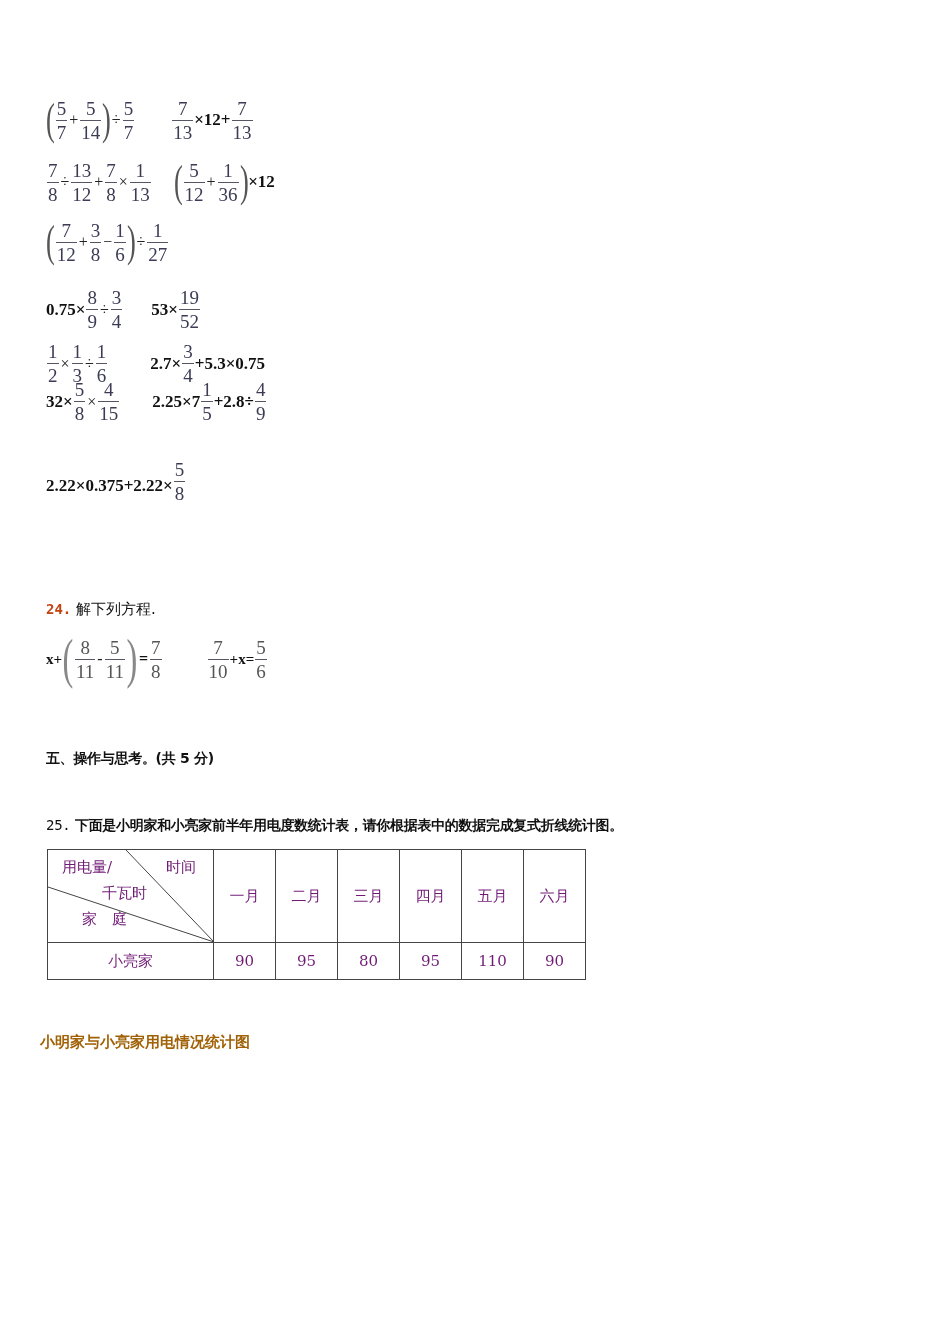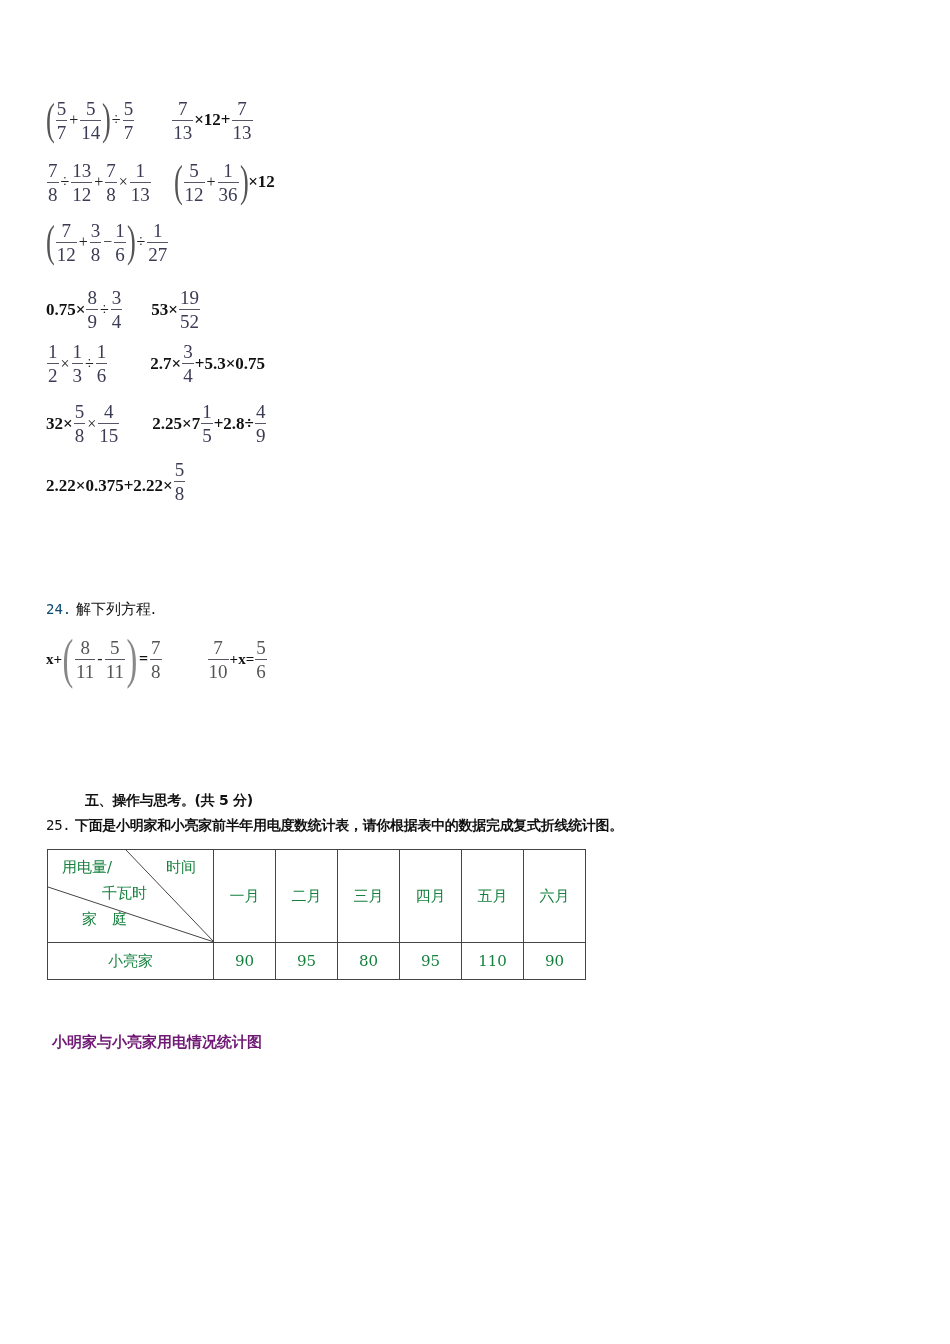--- a/index.html
+++ b/index.html
@@ -11,32 +11,32 @@
   .frac { display: inline-flex; flex-direction: column; align-items: center; font-weight: normal;
           color: #3b3b55; font-size: 19px; line-height: 1; margin: 0 1px; }
   .frac .num { padding: 0 1px 2px 1px; }
   .frac .den { border-top: 1.3px solid #555566; padding: 2px 1px 0 1px; }
   .frac.grey { color: #555; }
   .op { font-weight: normal; font-size: 16px; color: #222; margin: 0 1px; }
   .op.b { font-weight: bold; color: #111; }
   .paren { font-size: 44px; font-weight: 100; color: #555; line-height: 1; transform: scaleX(0.6); display: inline-block; margin: 0 -3px; }
   .paren.big { font-size: 54px; color: #888; }
   .q-title { position: absolute; left: 46px; font-family: "DejaVu Sans", sans-serif; font-size: 15px; color: #111; }
-  .q-title .no { font-family: "DejaVu Sans Mono", monospace; font-size: 14px; color: #0c4a6e; }
+  .q-title .no { font-family: "DejaVu Sans Mono", monospace; font-size: 14px; color: #c2410c; font-weight: bold; }
   .sec { position: absolute; left: 46px; font-family: "DejaVu Sans", sans-serif; font-size: 14px; font-weight: bold; color: #111; letter-spacing: -0.3px; }
   .sec .no { font-weight: normal; font-family: "DejaVu Sans Mono", monospace; }
   table.elec { position: absolute; left: 47px; top: 849px; border-collapse: collapse;
-               font-family: "DejaVu Serif", serif; font-size: 15px; color: #15803d; }
+               font-family: "DejaVu Serif", serif; font-size: 15px; color: #701a75; }
   table.elec td { border: 1.5px solid #444; text-align: center; padding: 0; }
   td.diag { width: 165px; height: 92px; position: relative; }
   td.diag svg { position: absolute; left: 0; top: 0; }
   td.diag span { position: absolute; font-size: 15px; }
   td.mon { width: 61px; font-family: Liberation Serif, serif; }
   td.fam { height: 36px; }
-  .chart-title { position: absolute; left: 52px; top: 1033px; font-family: "DejaVu Sans", sans-serif; font-size: 15px; font-weight: bold; color: #701a75; }
+  .chart-title { position: absolute; left: 40px; top: 1033px; font-family: "DejaVu Sans", sans-serif; font-size: 15px; font-weight: bold; color: #a16207; }
 </style>
 </head>
 <body>
 
 <div class="row" style="top:98px;">
   <div class="expr">
     <span class="paren">(</span>
     <span class="frac">
         <span class="num">5</span>
         <span class="den">7</span>
@@ -176,21 +176,21 @@
   <div class="expr">
     <span>2.7×</span>
     <span class="frac">
         <span class="num">3</span>
         <span class="den">4</span>
       </span>
     <span>+5.3×0.75</span>
   </div>
 </div>
 
-<div class="row" style="top:402px;">
+<div class="row" style="top:380px;">
   <div class="expr">
     <span>32×</span>
     <span class="frac">
         <span class="num">5</span>
         <span class="den">8</span>
       </span>
     <span class="op">×</span>
     <span class="frac">
         <span class="num">4</span>
         <span class="den">15</span>
@@ -253,21 +253,21 @@
         <span class="den">10</span>
       </span>
     <span style="font-size:15px;">+x=</span>
     <span class="frac grey">
         <span class="num">5</span>
         <span class="den">6</span>
       </span>
   </div>
 </div>
 
-<div class="sec" style="top:792px;margin-left:39px;">五、操作与思考。(共 5 分)</div>
+<div class="sec" style="top:750px;">五、操作与思考。(共 5 分)</div>
 <div class="sec" style="top:817px;">
   <span class="no">25.</span>
   <span>下面是小明家和小亮家前半年用电度数统计表，请你根据表中的数据完成复式折线统计图。</span>
 </div>
 
 <table class="elec">
   <tbody>
       <tr>
     <td class="diag">
       <svg width="166" height="92">

